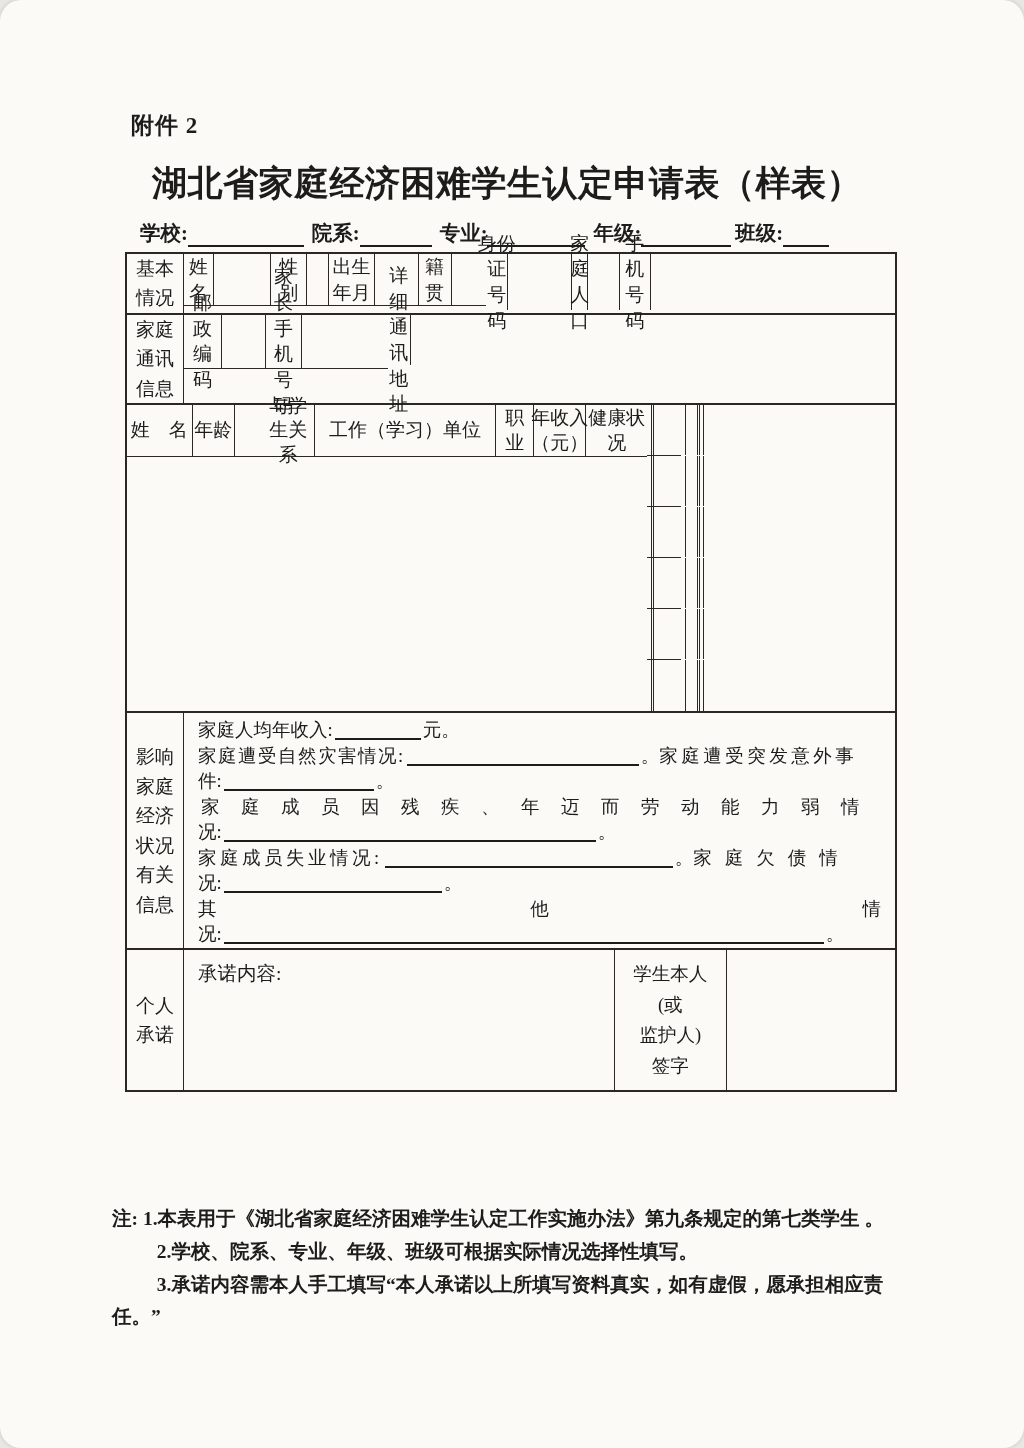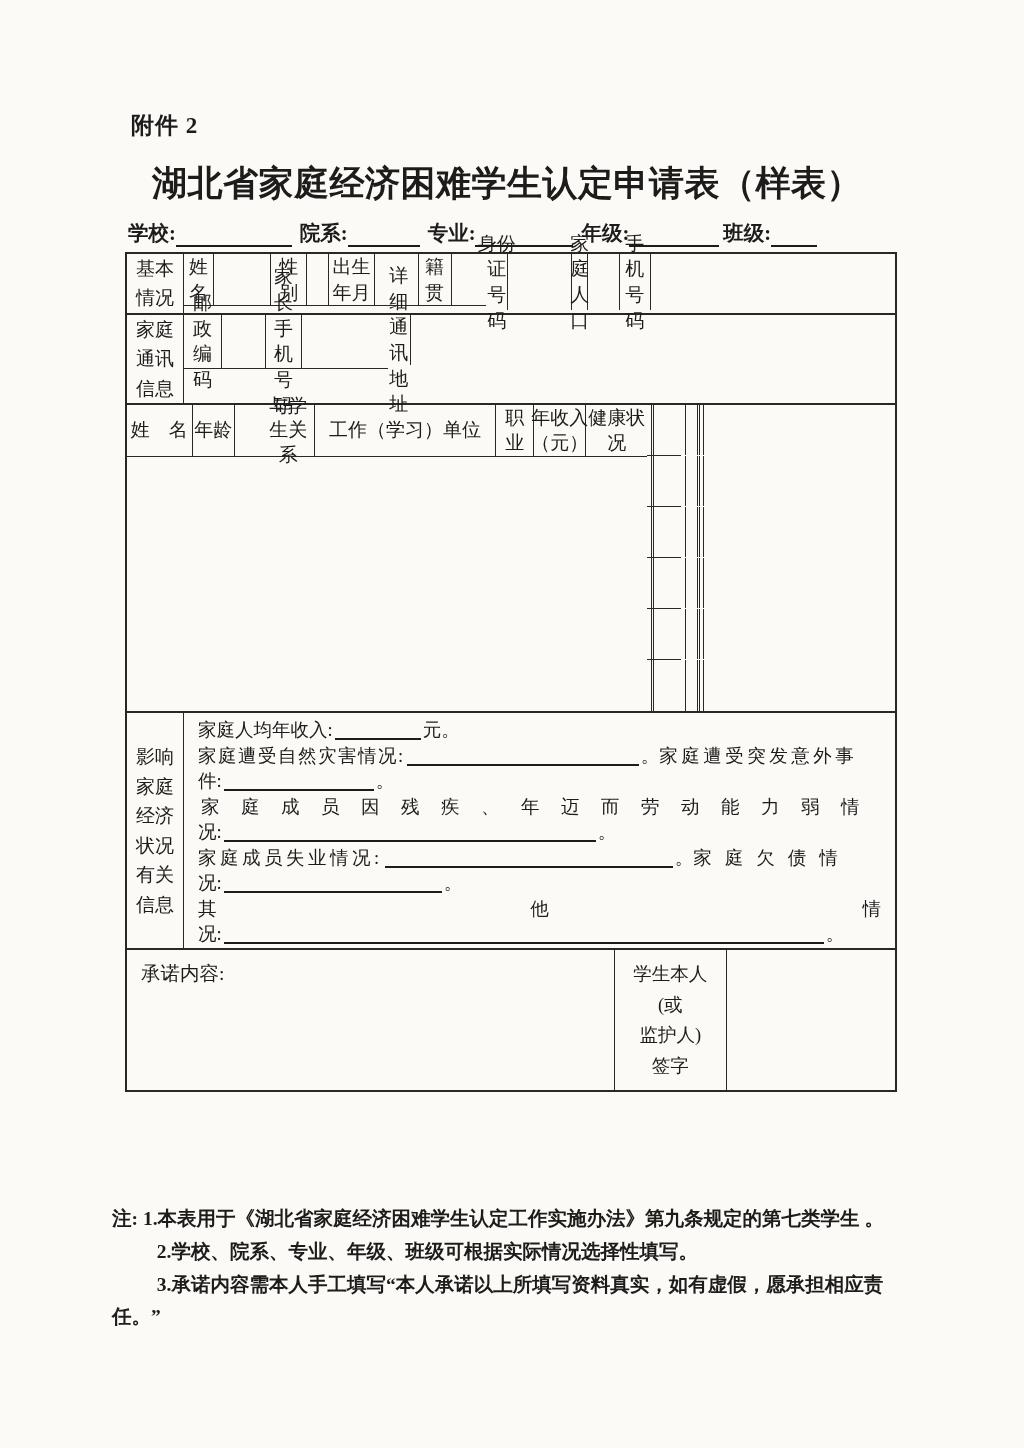--- a/index.html
+++ b/index.html
@@ -8,32 +8,33 @@
     --line:#2b2824;
   }
   *{box-sizing:border-box;margin:0;padding:0;}
   html,body{background:#e8e7e4;}
   body{font-family:"Liberation Serif","DejaVu Serif",serif;color:var(--ink);}
   .sheet{
     position:relative;width:1024px;height:1448px;margin:0 auto;
     background:var(--paper);
     box-shadow:0 0 4px rgba(0,0,0,.15);
     overflow:hidden;
+    border-radius:21px;
   }
   
   .attachment{
     position:absolute;left:131px;top:110px;
     font-size:23px;font-weight:600;letter-spacing:1px;
   }
   .doc-title{
     position:absolute;left:0;right:10px;top:160px;
     text-align:center;font-size:35px;font-weight:700;letter-spacing:.5px;
   }
   .school-line{
-    position:absolute;left:128px;top:219px;width:770px;
+    position:absolute;left:140px;top:219px;width:770px;
     display:flex;align-items:flex-end;
     font-size:20.5px;font-weight:600;white-space:nowrap;
   }
   .hu{display:inline-block;height:1em;border-bottom:2px solid var(--ink);vertical-align:-4px;}
   .hu1{width:116px;margin-right:8px;}
   .hu2{width:72px;margin-right:8px;}
   .hu3{width:98px;margin-right:8px;}
   .hu4{width:90px;margin-right:4px;}
   .hu5{width:46px;}
   
@@ -286,20 +287,23 @@
         <div class="flexline">
             <span>其</span>
             <span>他</span>
             <span>情</span>
           </div>
         <div class="tline"><span>况:</span><span class="u u9"></span><span>。</span></div>
       </div>
     </div>
 
     <div class="section secE">
+      <div class="side-label">
+          <span>个人承诺</span>
+        </div>
       <div class="commit-cell">
         <span>承诺内容:</span>
       </div>
       <div class="sign-cell">
         <div>学生本人</div>
         <div>(或</div>
         <div>监护人)</div>
         <div>签字</div>
       </div>
       <div class="sign-blank"></div>

